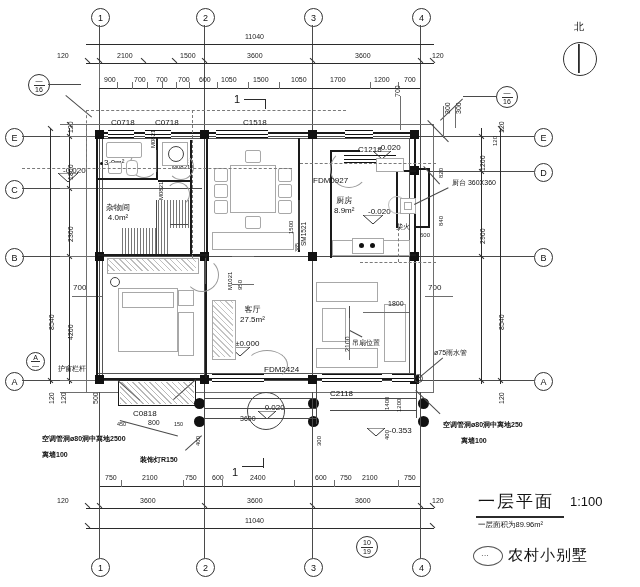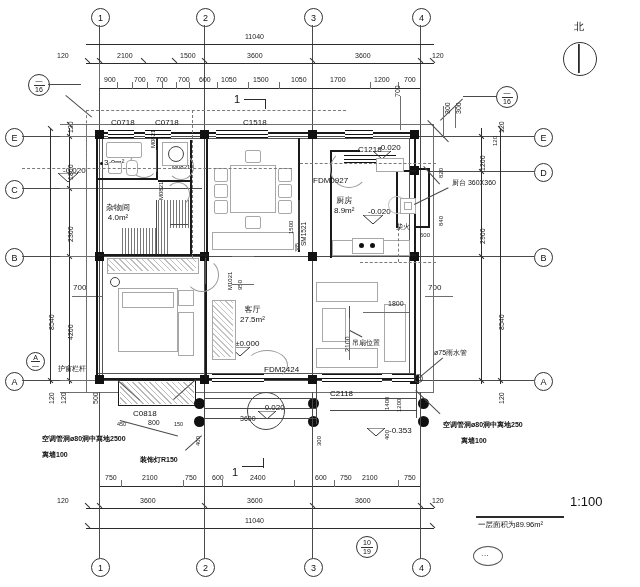--- a/index.html
+++ b/index.html
@@ -574,20 +574,22 @@
   <div class="ln v thin" style="left:99px;top:392px;height:166px;"></div>
   <div class="ln v thin" style="left:204px;top:392px;height:166px;"></div>
   <div class="ln v thin" style="left:312px;top:392px;height:166px;"></div>
   <div class="ln v thin" style="left:420px;top:392px;height:166px;"></div>
 
   <div class="bub det" style="left:356px;top:536px;">
     <span class="u">10</span>
     <span>19</span>
   </div>
 
+  <div class="title" style="left:478px;top:490px;">一层平面</div>
   <div class="scale" style="left:570px;top:494px;">1:100</div>
   <div class="ln h" style="left:476px;top:516px;width:88px;height:2px;"></div>
   <div class="subttl" style="left:478px;top:520px;">一层面积为89.96m²</div>
 
   <div class="circ" style="left:473px;top:546px;width:28px;height:18px;border-radius:50%;border-color:#555;"></div>
   <div class="txt" style="left:481px;top:551px;font-size:8px;color:#555;">···</div>
+  <div class="wm" style="left:508px;top:546px;">农村小别墅</div>
 
 </div>
 
 </body></html>

